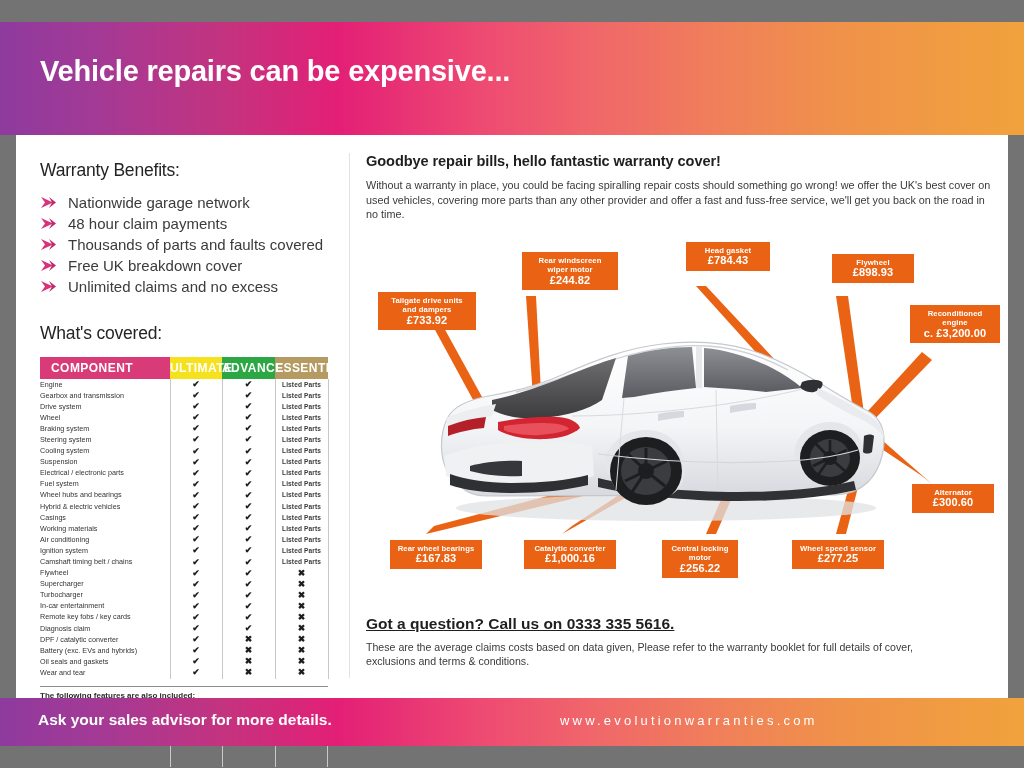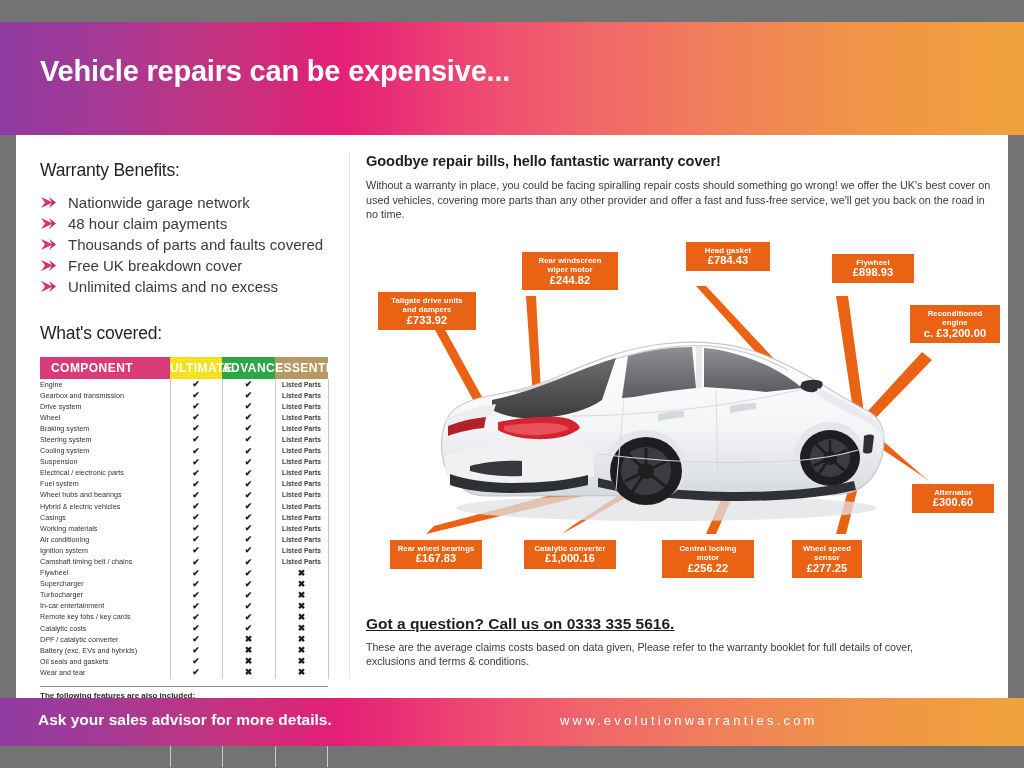--- a/index.html
+++ b/index.html
@@ -331,21 +331,21 @@
               <td class="c-mark"><span class="mk">✔</span></td>
               <td class="c-mark last"><span class="mk">✖</span></td>
             </tr>
             <tr>
               <td class="c-name">Remote key fobs / key cards</td>
               <td class="c-mark"><span class="mk">✔</span></td>
               <td class="c-mark"><span class="mk">✔</span></td>
               <td class="c-mark last"><span class="mk">✖</span></td>
             </tr>
             <tr>
-              <td class="c-name">Catalytic costs</td>
+              <td class="c-name">Diagnosis claim</td>
               <td class="c-mark"><span class="mk">✔</span></td>
               <td class="c-mark"><span class="mk">✔</span></td>
               <td class="c-mark last"><span class="mk">✖</span></td>
             </tr>
             <tr>
               <td class="c-name">DPF / catalytic converter</td>
               <td class="c-mark"><span class="mk">✔</span></td>
               <td class="c-mark"><span class="mk">✖</span></td>
               <td class="c-mark last"><span class="mk">✖</span></td>
             </tr>
@@ -593,26 +593,26 @@
       <div class="callout" style="left:24px;  top:300px; width:92px;">
         <span>Rear wheel bearings</span>
         <span class="amt">£167.83</span>
       </div>
 
       <div class="callout" style="left:158px; top:300px; width:92px;">
         <span>Catalytic converter</span>
         <span class="amt">£1,000.16</span>
       </div>
 
-      <div class="callout" style="left:296px; top:300px; width:92px;">
+      <div class="callout" style="left:296px; top:300px; width:76px;">
         <span>Central locking motor</span>
         <span class="amt">£256.22</span>
       </div>
 
-      <div class="callout" style="left:426px; top:300px; width:70px;">
+      <div class="callout" style="left:426px; top:300px; width:92px;">
         <span>Wheel speed sensor</span>
         <span class="amt">£277.25</span>
       </div>
 
     </div>
 
     <div id="question-block">
       <div id="q-title">Got a question? Call us on 0333 335 5616.</div>
       <div id="q-body">These are the average claims costs based on data given, Please refer to the warranty booklet for full details of cover, exclusions and terms &amp; conditions.</div>
     </div>

